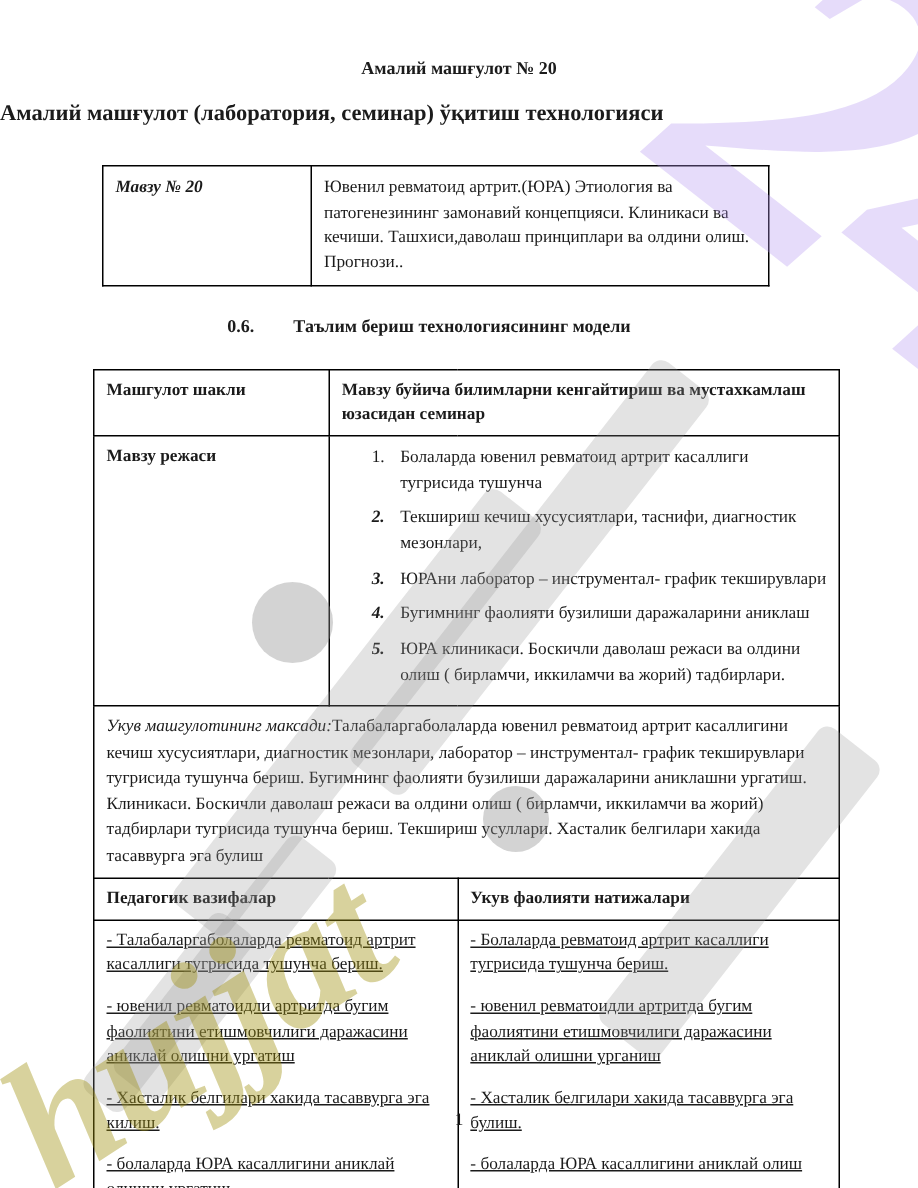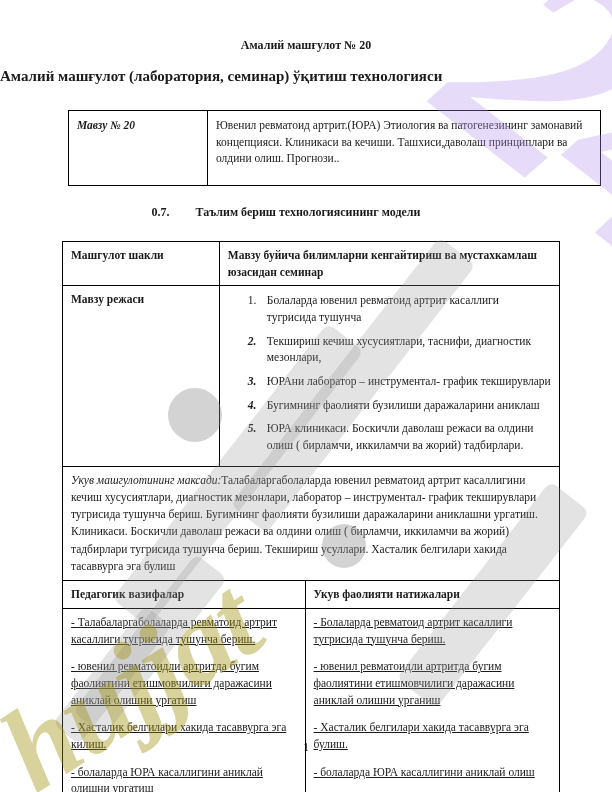--- a/index.html
+++ b/index.html
@@ -40,21 +40,21 @@
   
   .content{position:relative;z-index:1;padding-top:38px;}
   .doc-title{
     text-align:center;font-weight:bold;font-size:12px;margin:0 0 15px 0;
   }
   .doc-subtitle{
     text-align:left;font-weight:bold;font-size:15px;margin:0 0 25px 0;
   }
   table{border-collapse:collapse;font-size:11.5px;line-height:1.45;}
   td{border:1px solid #000;vertical-align:top;padding:5px 8px;}
-  .topic-table{margin-left:68px;width:533px;}
+  .topic-table{margin-left:68px;width:445px;}
   .topic-table .label-cell{width:122px;font-weight:bold;font-style:italic;}
   .topic-table td{padding:6px 8px;height:62px;}
   .section-heading{
     text-align:center;font-weight:bold;font-size:12px;
     margin:19px 40px 21px 0;
   }
   .heading-num{margin-right:26px;}
   .model-table{margin-left:62px;width:498px;}
   .model-table col.c1{width:157px;}
   .model-table col.c2{width:86px;}
@@ -97,21 +97,21 @@
 
     <table class="topic-table">
       <tbody>
           <tr>
         <td class="label-cell">Мавзу № 20</td>
         <td>Ювенил ревматоид артрит.(ЮРА) Этиология ва патогенезининг замонавий концепцияси. Клиникаси ва кечиши. Ташхиси,даволаш принциплари ва олдини  олиш. Прогнози..</td>
       </tr>
     </tbody>
       </table>
 
-    <p class="section-heading"><span class="heading-num">0.7.</span><span>Таълим бериш технологиясининг модели</span></p>
+    <p class="section-heading"><span class="heading-num">0.6.</span><span>Таълим бериш технологиясининг модели</span></p>
 
     <table class="model-table">
       <colgroup>
           <col class="c1">
           <col class="c2">
           <col class="c3">
         </colgroup>
 
       <tbody>
 

